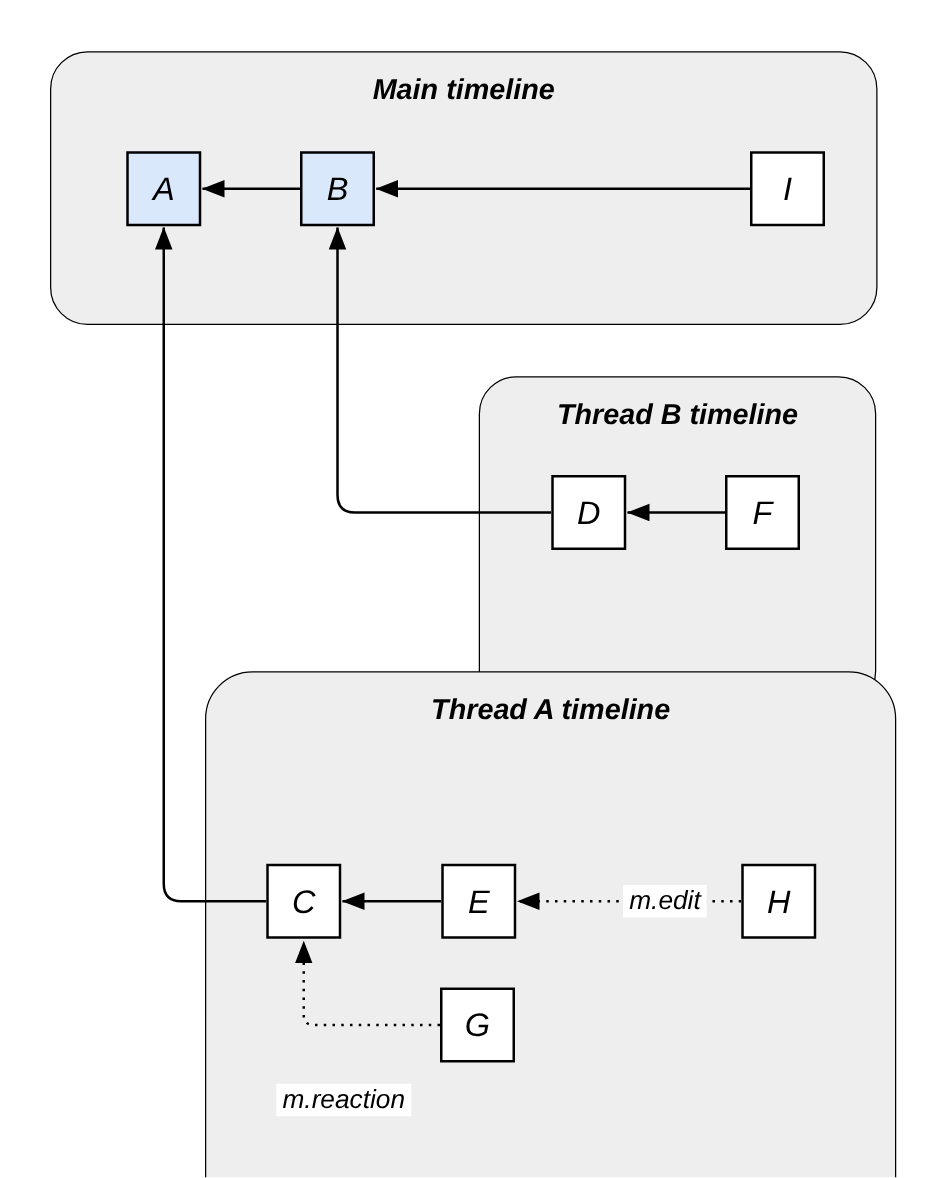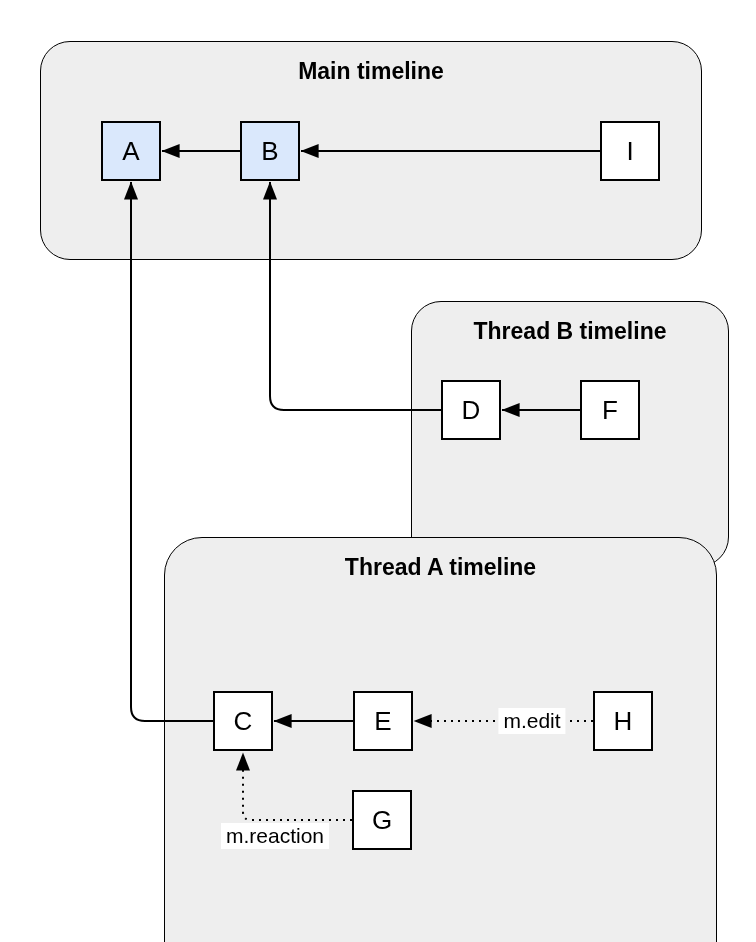--- a/index.html
+++ b/index.html
@@ -11,20 +11,21 @@
     --edge-color:#000000;
     --label-bg:#ffffff;
   }
   html,body{margin:0;padding:0;background:#ffffff;}
   body{font-family:"Liberation Sans","DejaVu Sans",sans-serif;color:#000;}
   .canvas{
     position:relative;
     width:756px;height:942px;
     background:#ffffff;
     overflow:hidden;
+    font-style:italic;
   }
   .container-box{
     position:absolute;
     box-sizing:border-box;
     background:var(--container-fill);
     border:1.5px solid var(--container-border);
   }
   .container-title{
     position:absolute;
     top:16px;left:0;right:0;
@@ -70,21 +71,21 @@
   }
 </style>
 </head>
 <body>
 
 <div class="canvas" style="width: 756px; height: 942px; background: rgb(255, 255, 255);">
 
 <div class="container-box" style="left: 40px; top: 41px; width: 662px; height: 219px; border-radius: 30px;">
       <div class="container-title">Main timeline</div>
     </div>
-    <div class="container-box" style="left: 383px; top: 301px; width: 318px; height: 266px; border-radius: 30px; margin-left: 28px;">
+    <div class="container-box" style="left: 383px; top: 301px; width: 318px; height: 266px; border-radius: 30px;">
       <div class="container-title">Thread B timeline</div>
     </div>
     <div class="container-box" style="left: 164px; top: 537px; width: 553px; height: 470px; border-radius: 38px;">
       <div class="container-title">Thread A timeline</div>
     </div>
     <svg class="edges-layer" viewBox="0 0 756 942" xmlns="http://www.w3.org/2000/svg">
     <defs>
       <marker id="arrowhead" markerWidth="10" markerHeight="8" refX="8.8" refY="3.5" orient="auto" markerUnits="strokeWidth">
         <path class="marker-arrow" d="M0,0 L9,3.5 L0,7 Z"></path>
       </marker>
@@ -94,21 +95,21 @@
         <path class="edge-path" d="M600,151 L301,151" marker-end="url(#arrowhead)"></path>
         <path class="edge-path" d="M580,410 L502,410" marker-end="url(#arrowhead)"></path>
         <path class="edge-path" d="M353,721 L274,721" marker-end="url(#arrowhead)"></path>
         <path class="edge-path" d="M441,410 L284,410 Q270,410 270,396 L270,182" marker-end="url(#arrowhead)"></path>
         <path class="edge-path" d="M213,721 L145,721 Q131,721 131,707 L131,182" marker-end="url(#arrowhead)"></path>
         <path class="edge-path dotted" d="M593,721 L414,721" marker-end="url(#arrowhead)"></path>
         <path class="edge-path dotted" d="M352,820 L251,820 Q243,820 243,812 L243,753" marker-end="url(#arrowhead)"></path>
       </g>
   </svg>
     <span class="edge-label" style="left: 532px; top: 721px;">m.edit</span>
-    <span class="edge-label" style="left: 275px; top: 836px;">m.reaction</span>
+    <span class="edge-label" style="left: 275px; top: 880px;">m.reaction</span>
     <div class="node highlighted" style="left: 101px; top: 121px; width: 60px; height: 60px;">
       <span>A</span>
     </div>
     <div class="node highlighted" style="left: 240px; top: 121px; width: 60px; height: 60px;">
       <span>B</span>
     </div>
     <div class="node" style="left: 600px; top: 121px; width: 60px; height: 60px;">
       <span>I</span>
     </div>
     <div class="node" style="left: 441px; top: 380px; width: 60px; height: 60px;">

